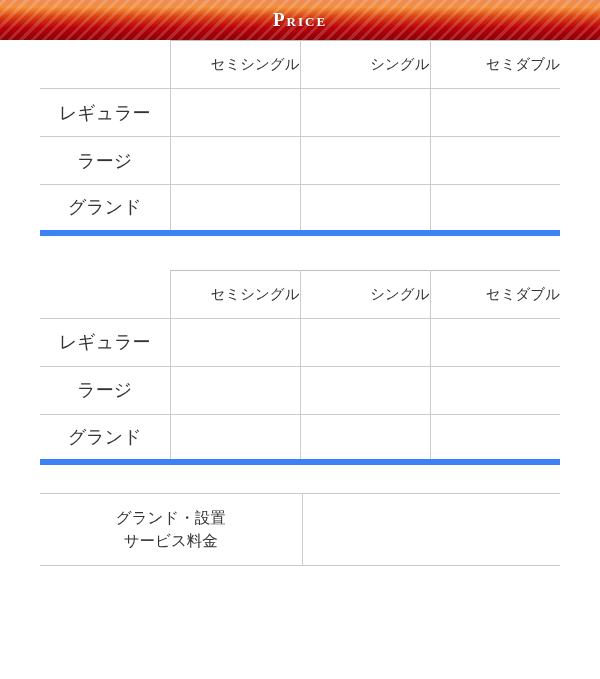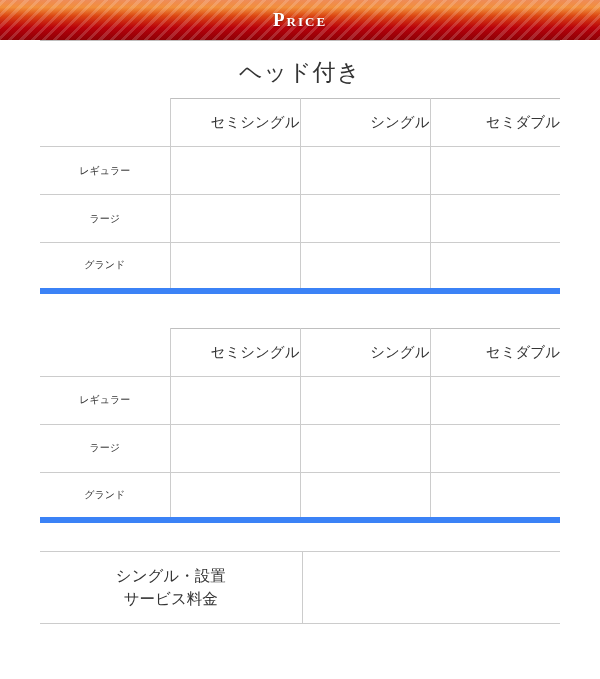--- a/index.html
+++ b/index.html
@@ -103,21 +103,21 @@
   }
   table.price-table th.corner {
     border-left: none;
     border-top: none;
     border-bottom: 1px solid #cccccc;
     background: transparent;
   }
   table.price-table td.row-label {
     border-left: none;
     text-align: center;
-    font-size: 10px;
+    font-size: 18px;
   }
   table.price-table td.value {
     font-size: 14px;
   }
   table.price-table tr td:last-child,
   table.price-table tr th:last-child {
     border-right: none;
   }
   table.price-table tbody tr:last-child td {
     border-bottom: 6px solid #3b82f6;
@@ -158,21 +158,20 @@
 
 <div class="banner">
   <div class="banner-stripes"></div>
   <div class="banner-gloss"></div>
   <div class="banner-title">Price</div>
 </div>
 
 <div class="content">
 
   <div class="section">
-    <div class="section-title">ヘッド付き</div>
     <table class="price-table">
       <thead>
         <tr>
           <th class="corner"></th>
           <th>セミシングル</th>
           <th>シングル</th>
           <th>セミダブル</th>
         </tr>
       </thead>
       <tbody>
@@ -232,21 +231,21 @@
       </tbody>
     </table>
   </div>
 
   <div class="spacer-sm"></div>
 
   <table class="service-table">
     <tbody>
       <tr>
         <td class="label-cell">
-          <span>シングル・設置</span><br>
+          <span>グランド・設置</span><br>
           <span>サービス料金</span>
         </td>
         <td class="value-cell"></td>
       </tr>
     </tbody>
   </table>
 
 </div>
 
 </body></html>

